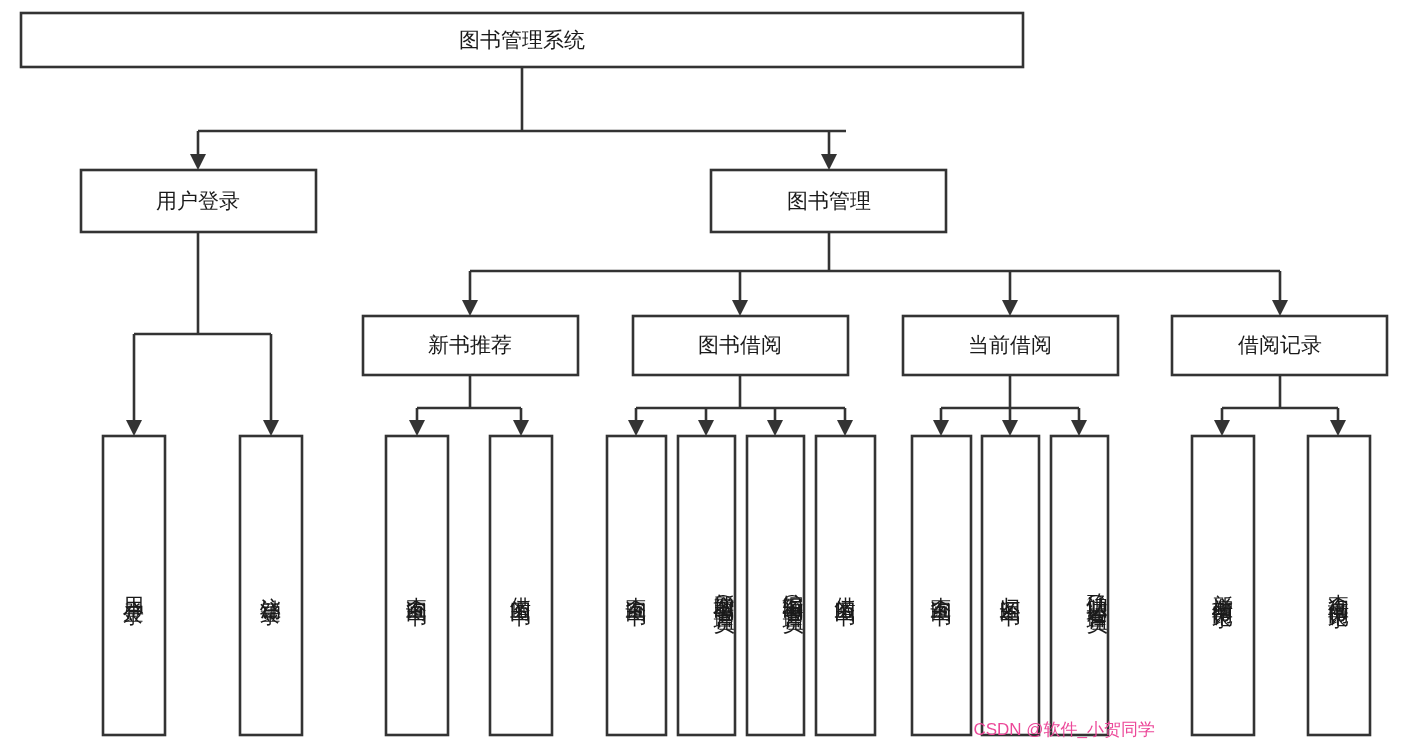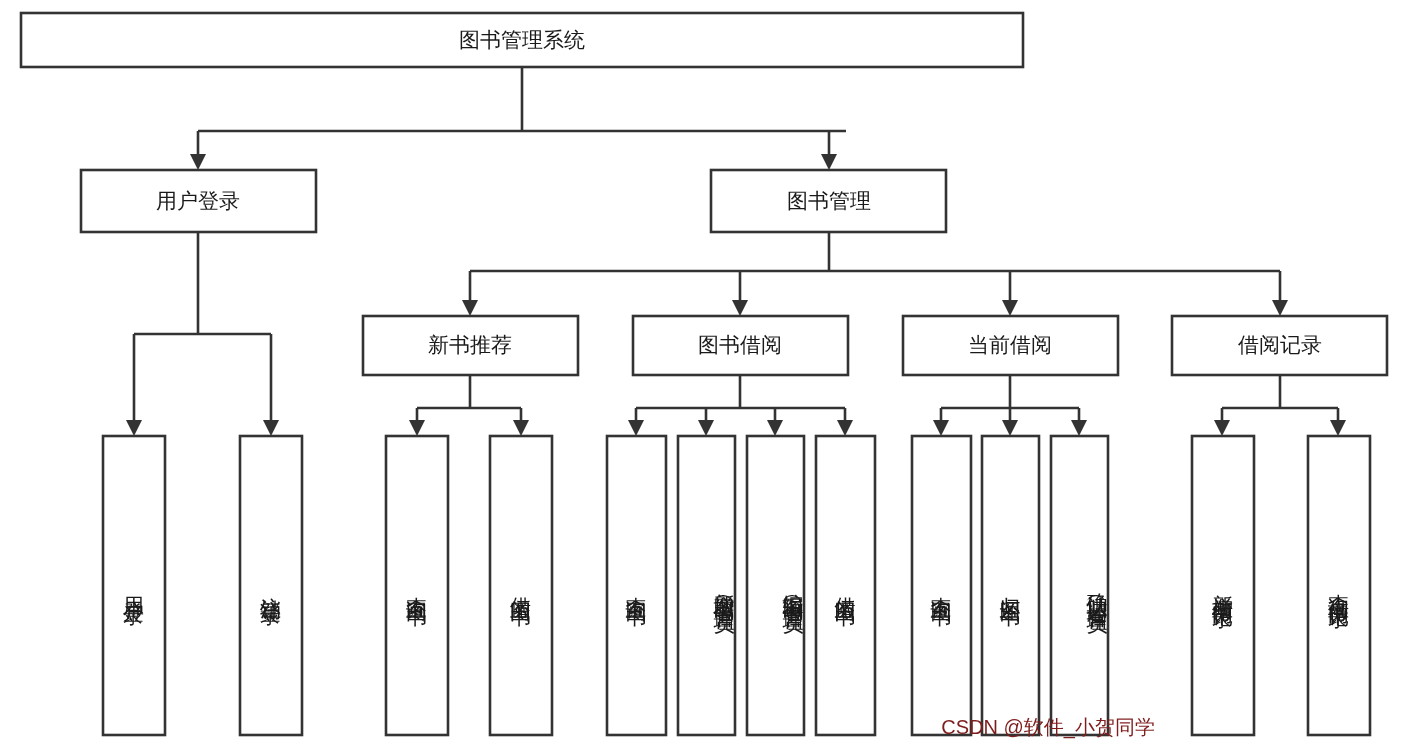--- a/index.html
+++ b/index.html
@@ -64,22 +64,22 @@
     align-items: center;
     justify-content: center;
     text-align: center;
     user-select: none;
   }
   .watermark {
     position: absolute;
     right: 8px;
     bottom: 6px;
     font-family: "Liberation Sans", "DejaVu Sans", sans-serif;
-    font-size: 20px;
-    color: #7f1d1d;
+    font-size: 17px;
+    color: #ec4899;
     white-space: nowrap;
     user-select: none;
   }
 </style>
 </head>
 <body>
 
 <div id="diagram-root">
 
   <svg id="tree-svg" viewBox="0 0 1405 747" xmlns="http://www.w3.org/2000/svg">

